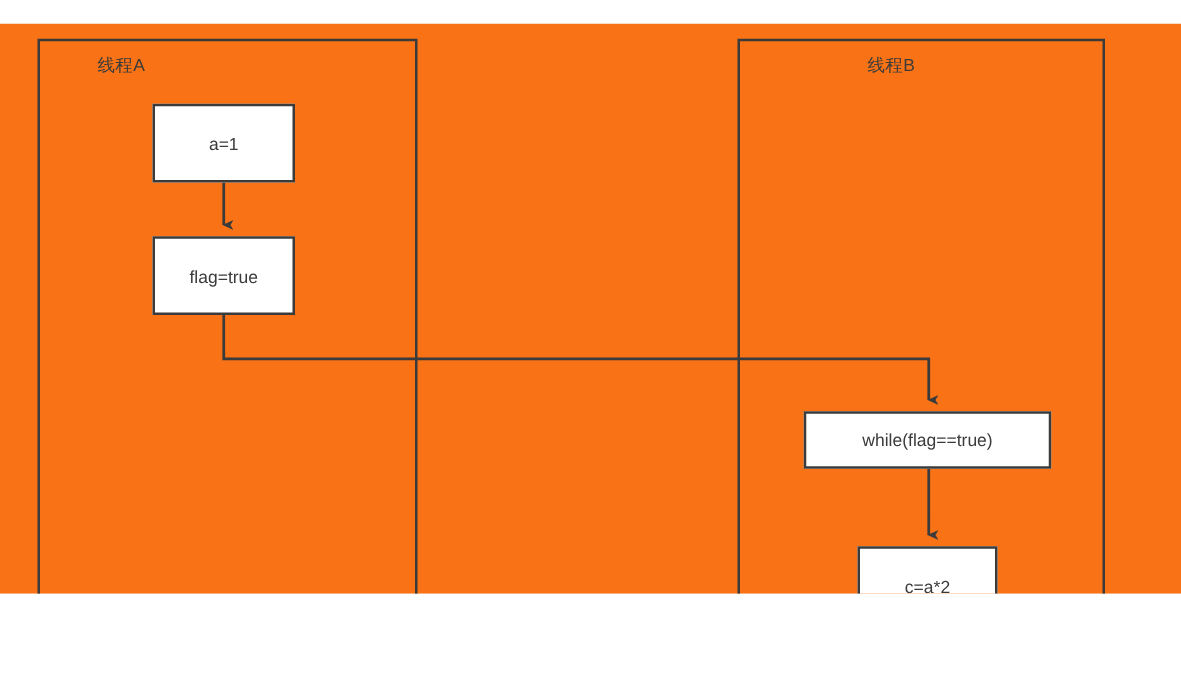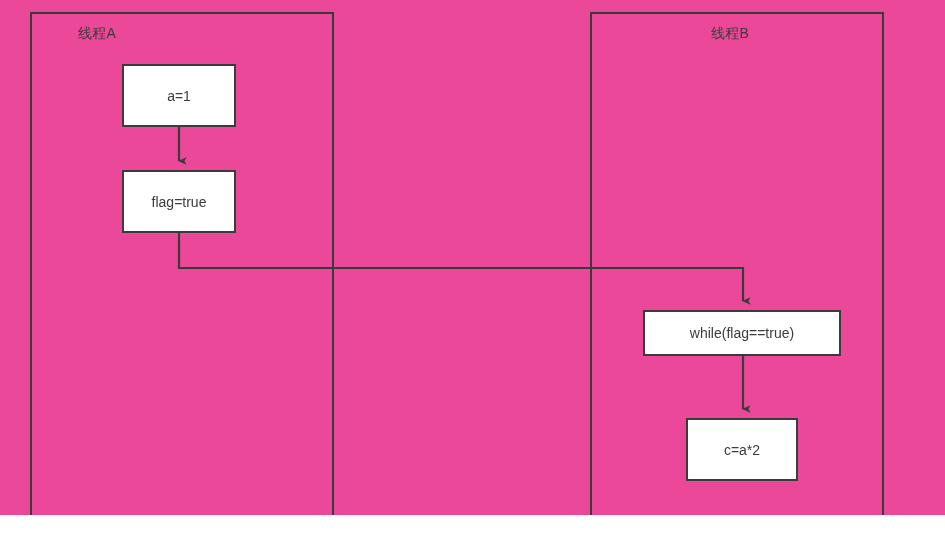--- a/index.html
+++ b/index.html
@@ -7,23 +7,24 @@
     margin: 0;
     padding: 0;
     background: #ffffff;
   }
   body {
     font-family: "Liberation Sans", "DejaVu Sans", sans-serif;
   }
   #canvas {
     position: relative;
     width: 945px;
-    height: 515px;
-    background: #ec4899;
+    height: 456px;
+    background: #f97316;
     overflow: hidden;
+    margin-top: 19px;
   }
   .panel {
     position: absolute;
     box-sizing: border-box;
     border: 2px solid #3b3b3b;
     background: transparent;
   }
   #panel-a {
     left: 30px;
     top: 12px;
@@ -41,21 +42,21 @@
     font-size: 14px;
     color: #3b3b3b;
     white-space: nowrap;
     letter-spacing: 0.3px;
   }
   #label-a {
     left: 78px;
     top: 25px;
   }
   #label-b {
-    left: 711px;
+    left: 694px;
     top: 25px;
   }
   .node {
     position: absolute;
     box-sizing: border-box;
     border: 2px solid #3b3b3b;
     background: #ffffff;
     display: flex;
     align-items: center;
     justify-content: center;

